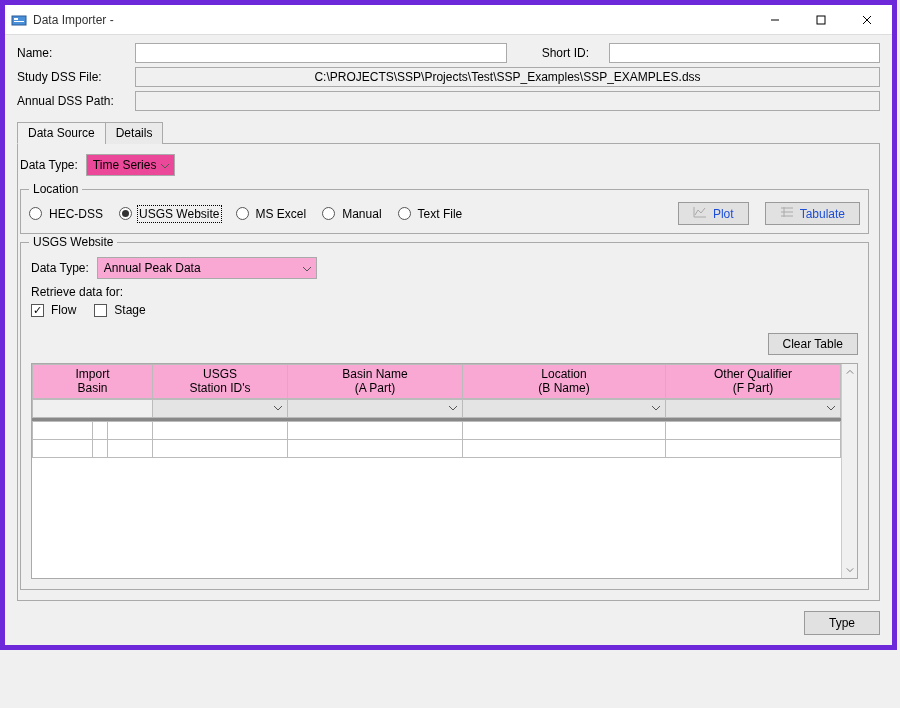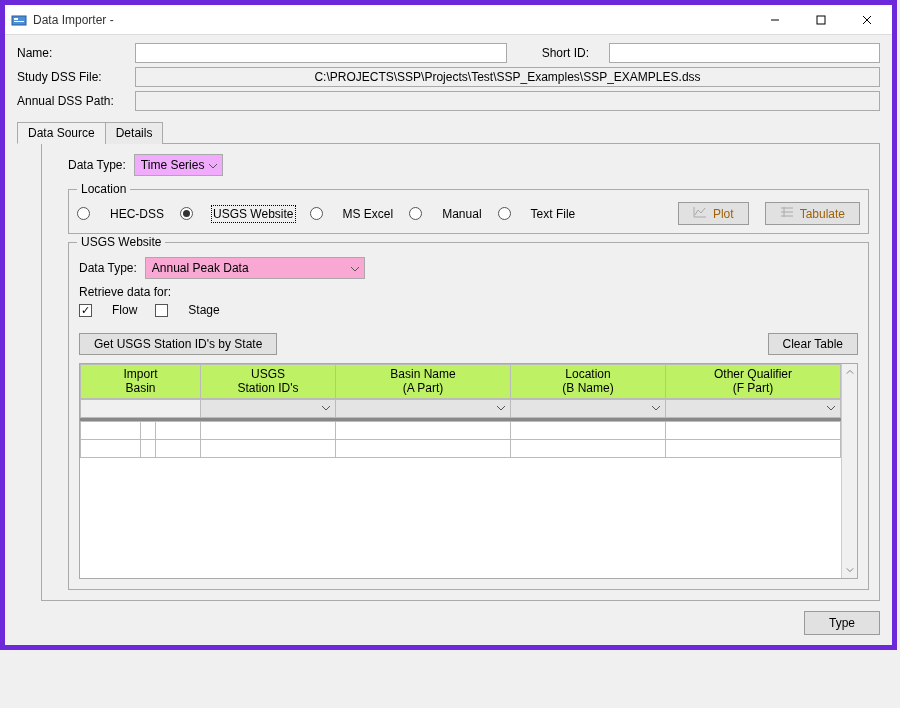--- a/index.html
+++ b/index.html
@@ -55,50 +55,50 @@
 .tabstrip { margin-top: 10px; display: flex; position: relative; z-index: 2; }
 .tab {
   border: 1px solid #aaa; border-bottom: none;
   padding: 3px 10px; background: #eaeaea;
   margin-right: -1px; position: relative; top: 1px;
   cursor: default;
 }
 .tab.active { background: #f0f0f0; border-bottom: 1px solid #f0f0f0; }
 .tabpanel {
   border: 1px solid #aaa; background: #f0f0f0;
-  padding: 10px 10px 10px 26px; position: relative; margin-left: 24px;
+  padding: 10px 10px 10px 2px; position: relative;
 }
 
 .select {
-  border: 1px solid #aaa; background: #f0abfc;
+  border: 1px solid #aaa; background: #ec4899;
   height: 22px; padding: 0 18px 0 6px;
   position: relative; display: inline-flex; align-items: center;
   min-width: 85px;
 }
 .select .chev { position: absolute; right: 4px; }
 
 fieldset.loc {
   border: 1px solid #aaa; padding: 6px 8px 8px 8px; margin-top: 6px;
 }
 fieldset.loc legend { padding: 0 4px; font-size: 12px; }
 .locrow { display: flex; align-items: center; gap: 16px; flex-wrap: nowrap; }
-.radio { display: inline-flex; align-items: center; gap: 20px; }
+.radio { display: inline-flex; align-items: center; gap: 7px; }
 .rbox {
   width: 13px; height: 13px; border: 1px solid #555; border-radius: 50%;
   display: inline-flex; align-items: center; justify-content: center; background: #fff;
 }
 .rbox.sel::after { content: ""; width: 7px; height: 7px; border-radius: 50%; background: #333; display: block; }
 .radio-label.focused { outline: 1px dotted #000; outline-offset: 1px; }
 
 .btn {
   border: 1px solid #9a9a9a; background: #e1e1e1;
   padding: 3px 14px; font-size: 12px; cursor: default;
   display: inline-flex; align-items: center; gap: 6px;
 }
-.btn.disabled { color: #a16207; }
+.btn.disabled { color: #1d4ed8; }
 .spacer { flex: 1; }
 
 .usgsbox {
   border: 1px solid #aaa; margin-top: 8px; position: relative;
   padding: 14px 10px 10px 10px;
 }
 .usgsbox .grouplabel {
   position: absolute; top: -8px; left: 8px; background: #f0f0f0;
   padding: 0 4px; font-size: 12px;
 }
@@ -109,21 +109,21 @@
 .cbox.checked::after { content: "✓"; font-size: 11px; line-height: 1; }
 
 .table-wrap { margin-top: 8px; border: 1px solid #aaa; background: #fff; display: flex; }
 .table-main { flex: 1; }
 .sbar { width: 16px; background: #f0f0f0; border-left: 1px solid #ccc; position: relative; }
 .sbar .arr { width: 14px; height: 14px; margin: 1px; display: flex; align-items: center; justify-content: center; color: #666; }
 .sbar .arr.bot { position: absolute; bottom: 0; }
 
 table.thead { width: 100%; border-collapse: collapse; table-layout: fixed; }
 table.thead th {
-  border: 1px solid #bbb; background: #bef264; font-weight: normal;
+  border: 1px solid #bbb; background: #f9a8d4; font-weight: normal;
   padding: 2px 0; line-height: 1.2; text-align: center;
 }
 table.filt { width: 100%; border-collapse: collapse; table-layout: fixed; }
 table.filt td {
   border: 1px solid #bbb; background: #e4e4e4; height: 18px; position: relative;
 }
 table.filt td .chev { position: absolute; right: 4px; top: 2px; }
 .tablespace { height: 3px; background: #888; }
 table.grid { width: 100%; border-collapse: collapse; table-layout: fixed; }
 table.grid td { border: 1px solid #bbb; height: 18px; background: #fff; }
@@ -274,23 +274,20 @@
             <span class="cbox checked"></span>
             <span>Flow</span>
           </span>
           <span class="radio">
             <span class="cbox"></span>
             <span>Stage</span>
           </span>
         </div>
 
         <div class="form-row" style="margin-top:16px;">
-          <span class="btn">
-              <span>Get USGS Station ID's by State</span>
-            </span>
           <span class="spacer"></span>
           <span class="btn">
               <span>Clear Table</span>
             </span>
         </div>
 
         <div class="table-wrap">
           <div class="table-main">
             <table class="thead">
               <colgroup>

